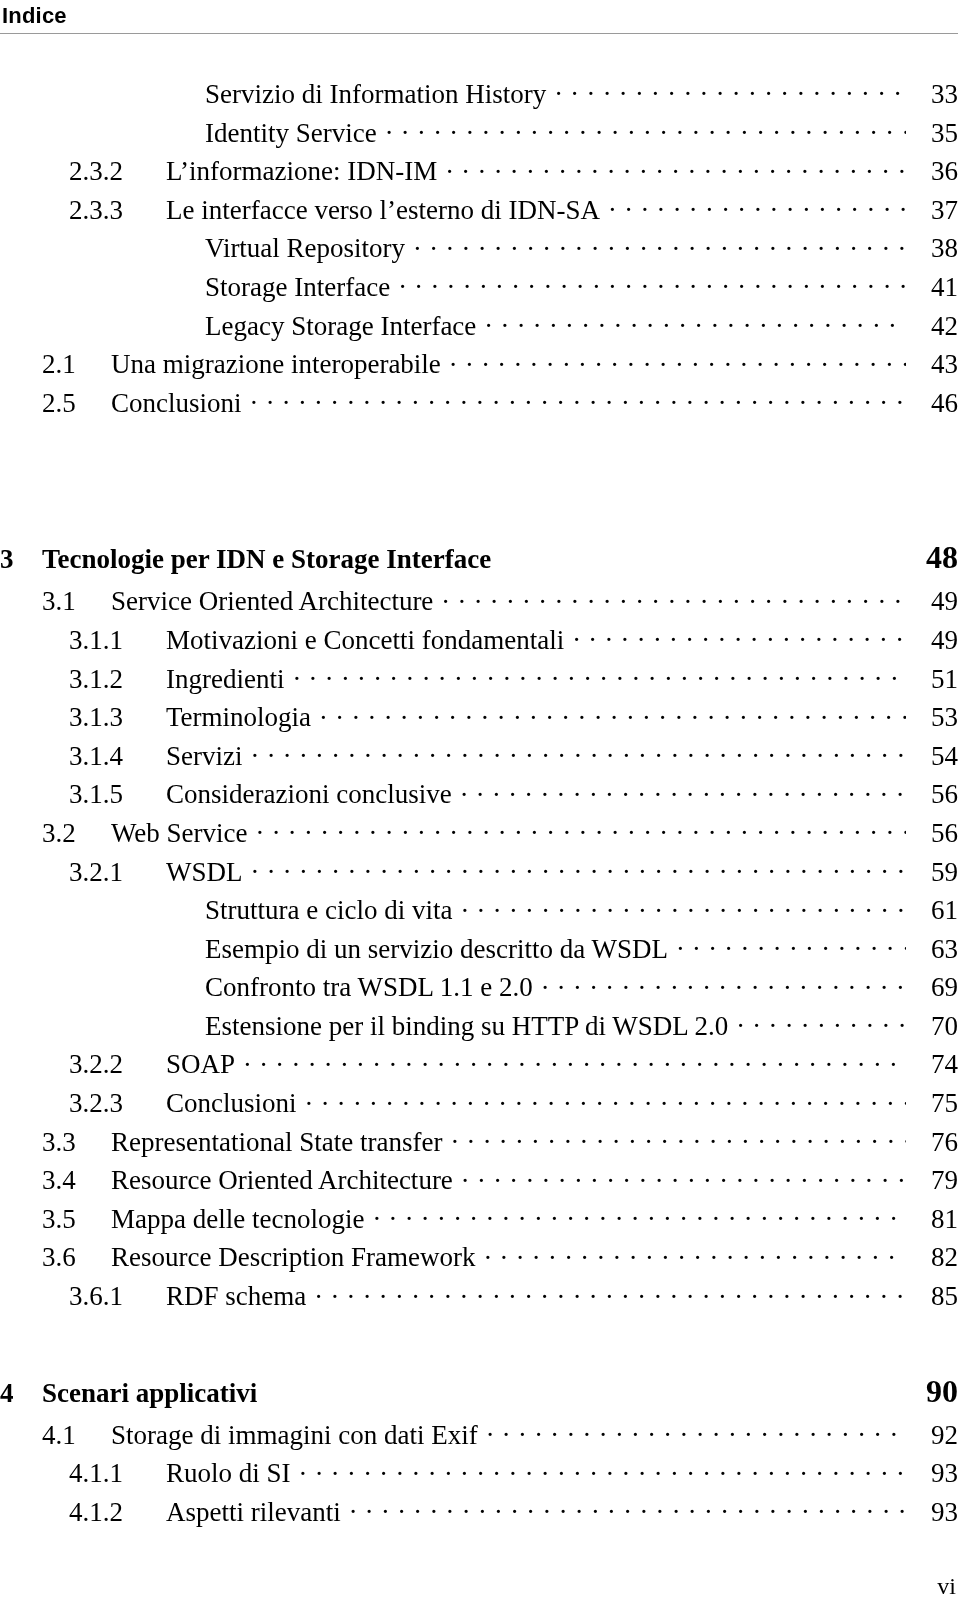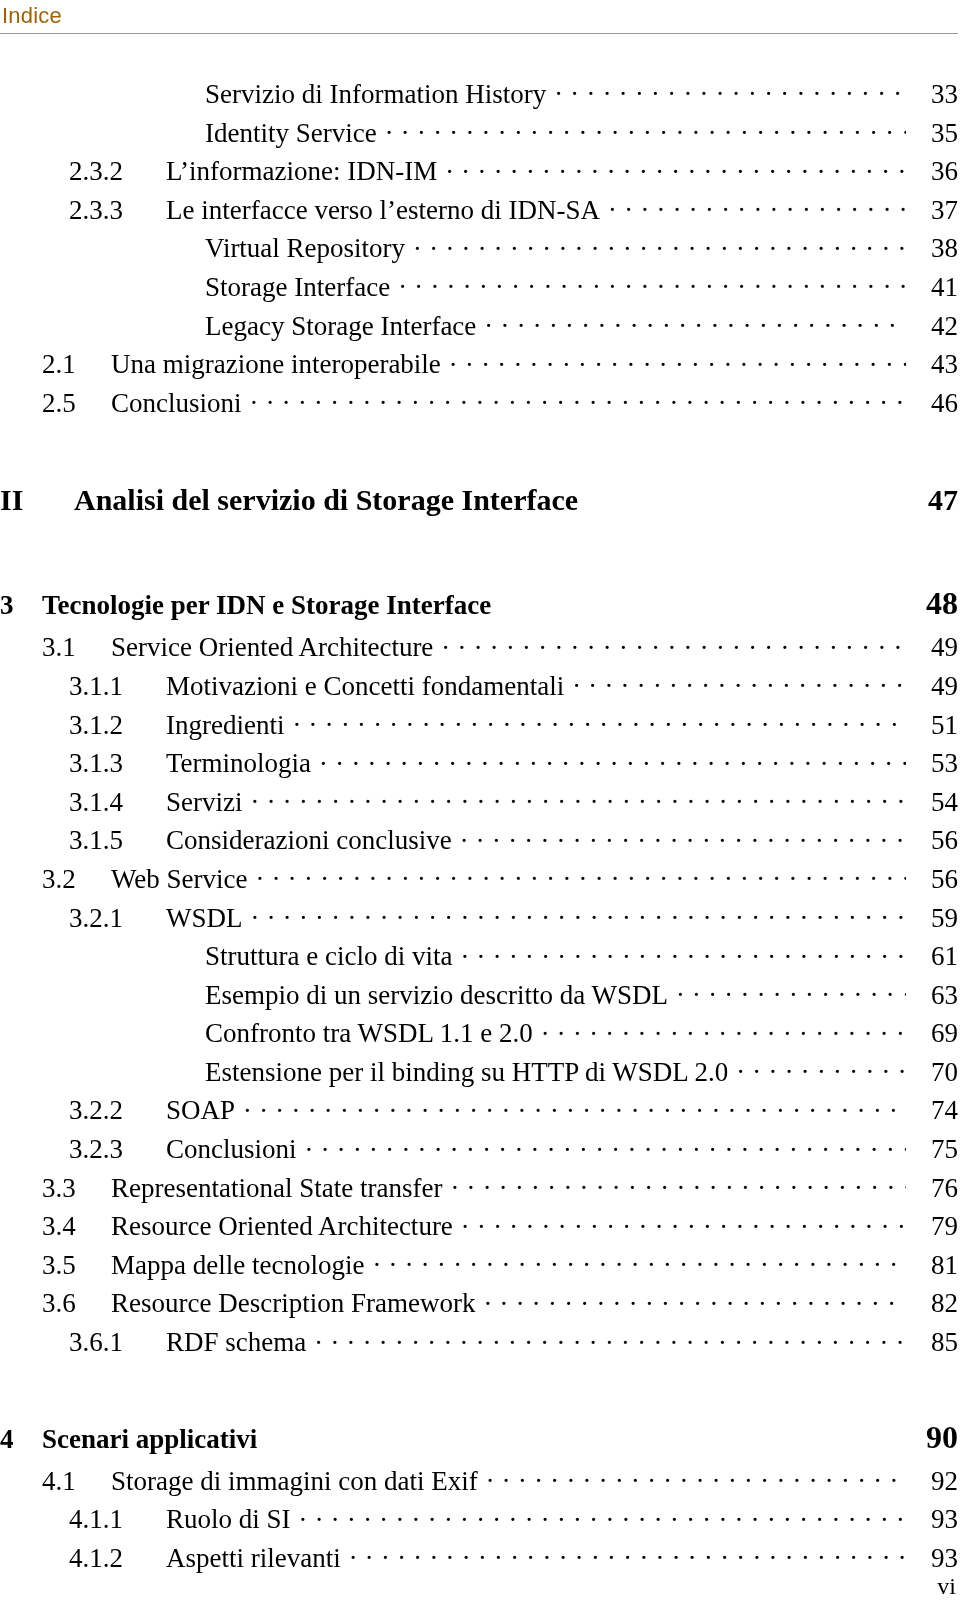--- a/index.html
+++ b/index.html
@@ -24,23 +24,23 @@
     width: 960px;
     height: 40px;
   }
   #header-title {
     position: absolute;
     left: 2px;
     top: 2px;
     font-family: "Liberation Sans", "DejaVu Sans", sans-serif;
     font-size: 22px;
     line-height: 28px;
-    font-weight: 400;
+    font-weight: 700;
     letter-spacing: 0.2px;
-    color: #a16207;
+    color: #000000;
   }
   #header-rule {
     position: absolute;
     left: 0;
     top: 33px;
     width: 958px;
     height: 1px;
     background: #9a9a9a;
   }
 
@@ -193,26 +193,20 @@
       <span class="leader"></span>
       <span class="page">43</span>
     </div>
     <div class="entry lvl-2">
       <span class="num">2.5</span>
       <span class="title">Conclusioni</span>
       <span class="leader"></span>
       <span class="page">46</span>
     </div>
     <div class="gap-part"></div>
-    <div class="entry lvl-part">
-      <span class="num">II</span>
-      <span class="title">Analisi del servizio di Storage Interface</span>
-      <span class="leader"></span>
-      <span class="page">47</span>
-    </div>
     <div class="gap-chap-big"></div>
     <div class="entry lvl-chap">
       <span class="num">3</span>
       <span class="title">Tecnologie per IDN e Storage Interface</span>
       <span class="leader"></span>
       <span class="page">48</span>
     </div>
     <div class="entry lvl-2">
       <span class="num">3.1</span>
       <span class="title">Service Oriented Architecture</span>

